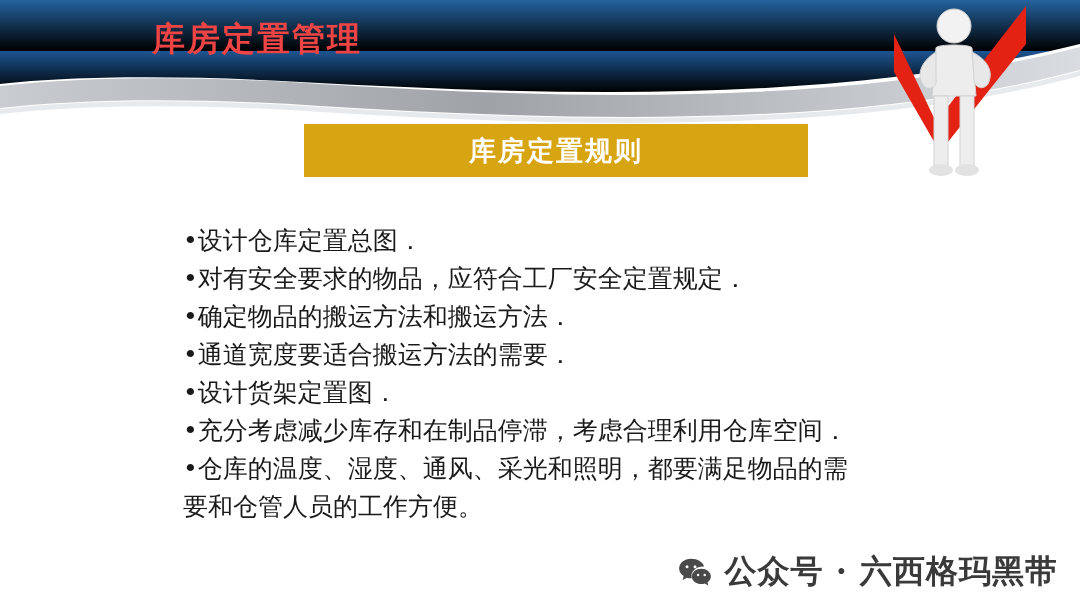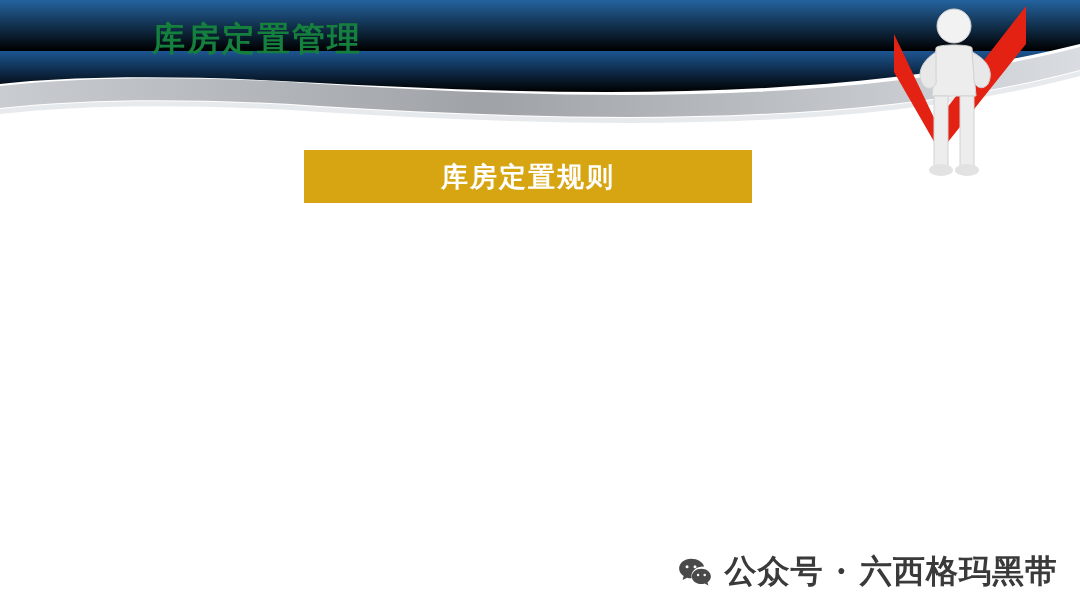--- a/index.html
+++ b/index.html
@@ -33,41 +33,41 @@
     top: 0;
   }
   .header-title {
     position: absolute;
     left: 152px;
     top: 17px;
     font-family: Liberation Sans, sans-serif;
     font-weight: bold;
     font-size: 33px;
     letter-spacing: 2px;
-    color: #15803d;
+    color: #ef4444;
     z-index: 5;
     white-space: nowrap;
   }
 
   
   .mascot {
     position: absolute;
     right: 44px;
     top: 0px;
     width: 160px;
     height: 200px;
     z-index: 6;
   }
 
   
   .gold-bar {
     position: absolute;
     left: 304px;
-    top: 150px;
-    width: 448px;
+    top: 124px;
+    width: 504px;
     height: 53px;
     background: #d7a412;
     display: flex;
     align-items: center;
     justify-content: center;
   }
   .gold-bar-text {
     font-family: "DejaVu Serif", "Liberation Serif", serif;
     font-weight: bold;
     font-size: 27px;
@@ -161,20 +161,30 @@
     <path d="M84 96 L98 96 L98 166 L84 166 Z" fill="#ededed" stroke="#d2d2d2" stroke-width="1"></path>
 
     <ellipse cx="65" cy="170" rx="12" ry="6" fill="#e2e2e2"></ellipse>
     <ellipse cx="91" cy="170" rx="12" ry="6" fill="#e2e2e2"></ellipse>
   </svg>
 
   <div class="gold-bar">
     <span class="gold-bar-text">库房定置规则</span>
   </div>
 
+  <div class="bullets">
+    <div class="bullet-line">•设计仓库定置总图．</div>
+    <div class="bullet-line">•对有安全要求的物品，应符合工厂安全定置规定．</div>
+    <div class="bullet-line">•确定物品的搬运方法和搬运方法．</div>
+    <div class="bullet-line">•通道宽度要适合搬运方法的需要．</div>
+    <div class="bullet-line">•设计货架定置图．</div>
+    <div class="bullet-line">•充分考虑减少库存和在制品停滞，考虑合理利用仓库空间．</div>
+    <div class="bullet-line">•仓库的温度、湿度、通风、采光和照明，都要满足物品的需</div>
+    <div class="bullet-line">要和仓管人员的工作方便。</div>
+  </div>
 
   <div class="footer">
     <svg class="wechat-icon" viewBox="0 0 40 34">
       <path d="M15.5 2C8 2 2 7 2 13c0 3.4 2 6.4 5.1 8.4L6 26l5-2.6c1.4.4 2.9.6 4.5.6h.8c-.2-.8-.3-1.6-.3-2.4 0-6 5.9-10.8 13.2-10.8.4 0 .8 0 1.2.1C29.2 6 23 2 15.5 2z" fill="#4a4a4a"></path>
       <circle cx="11" cy="11" r="1.7" fill="#ffffff"></circle>
       <circle cx="20" cy="11" r="1.7" fill="#ffffff"></circle>
       <path d="M38 22c0-4.8-4.8-8.7-10.8-8.7S16.4 17.2 16.4 22s4.8 8.7 10.8 8.7c1.3 0 2.6-.2 3.8-.6l4.2 2.2-1-3.6C36.4 27.1 38 24.7 38 22z" fill="#4a4a4a"></path>
       <circle cx="23.5" cy="20.5" r="1.4" fill="#ffffff"></circle>
       <circle cx="31" cy="20.5" r="1.4" fill="#ffffff"></circle>
     </svg>

